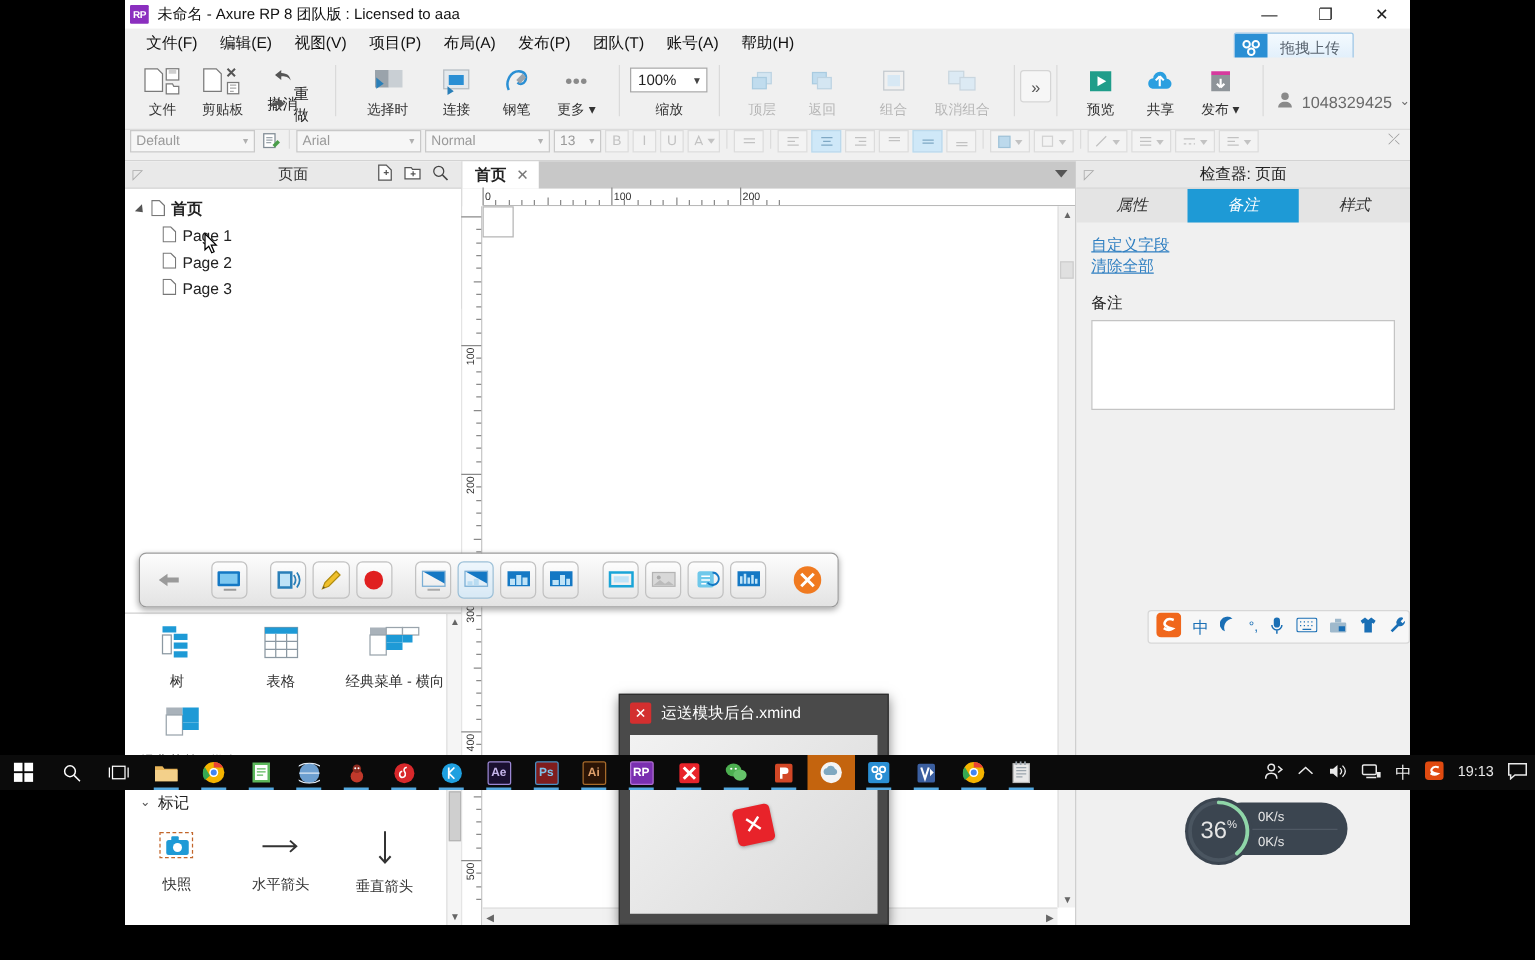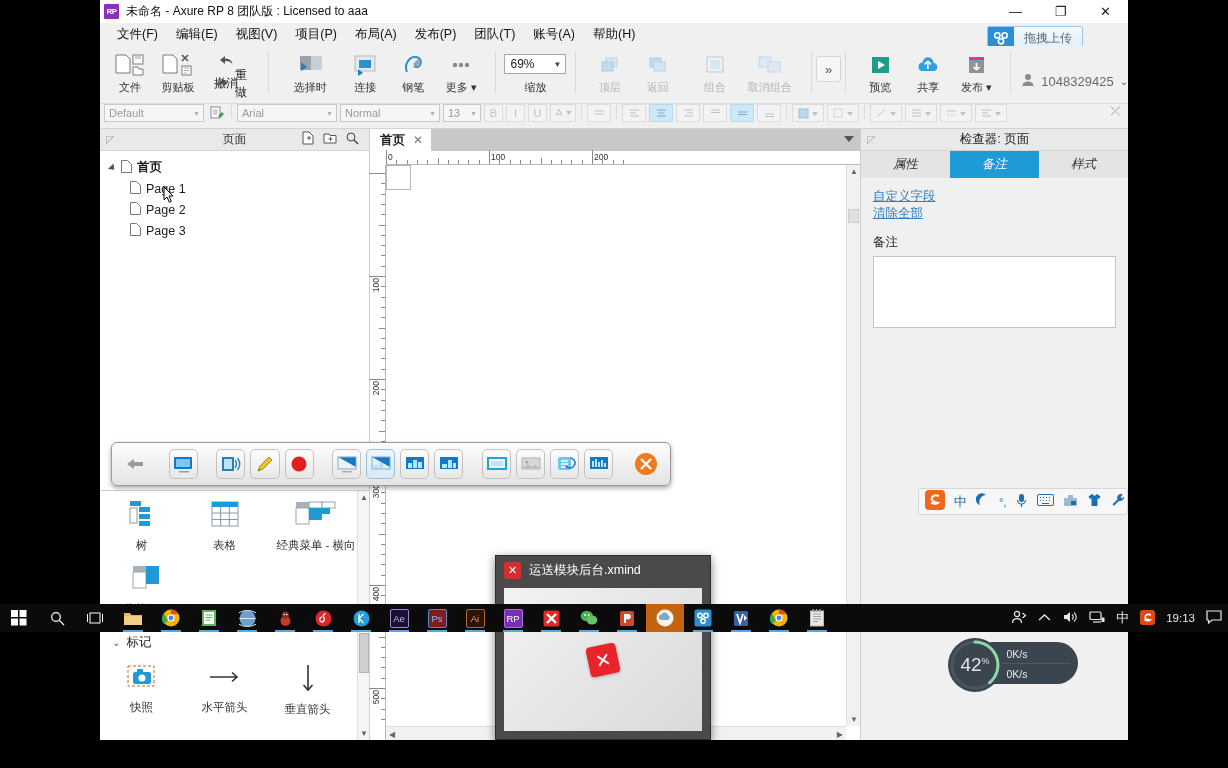--- a/index.html
+++ b/index.html
@@ -163,21 +163,21 @@
   .net-div { position:absolute; left:42px; top:25px; width:80px; height:1px; background:#4f5964;}
 
   
   .taskbar { position:absolute; left:0; bottom:0; width:1228px; height:28px; background:#0b0b0b;
              display:flex; align-items:center; }
   .tk { width:38px; height:28px; display:flex; align-items:center; justify-content:center; position:relative;}
   .tk.active { background:#c4640e; }
   .tk.run::after { content:''; position:absolute; bottom:0; left:9px; width:20px; height:2px; background:#55a9e0;}
   .tray { margin-left:auto; display:flex; align-items:center; gap:11px; padding-right:6px; color:#e9e9e9; font-size:11.5px;}
   .appsq { width:19px; height:19px; border:1px solid; border-radius:2px; display:flex; align-items:center;
-           justify-content:center; font-size:9.5px; font-weight:normal;}
+           justify-content:center; font-size:9.5px; font-weight:bold;}
 
   .cursor { position:absolute; left:163px; top:186px; width:12px; height:18px; }
 </style>
 </head>
 <body>
 
 <div id="screen">
 
   <div id="app">
 
@@ -303,21 +303,21 @@
             </svg>
           </div>
           <div class="lbl">更多 ▾</div>
         </div>
       </div>
 
       <div class="rsep"></div>
 
       <div class="zoomgrp">
         <div class="zoomsel">
-          <span>69%</span>
+          <span>100%</span>
           <span class="car">▼</span>
         </div>
         <div class="zoomlbl">缩放</div>
       </div>
 
       <div class="rsep"></div>
 
       <div class="rgroup">
         <div class="ritem dim">
           <div class="ic">
@@ -988,21 +988,21 @@
     </div>
     <div class="net-line" style="top:27px;">
       <span style="color:#6fc07a;">▼</span>
       <span>0K/s</span>
     </div>
     <div class="net-circ">
       <svg width="54" height="54" viewBox="0 0 54 54" style="position:absolute;left:0;top:0;">
         <circle cx="27" cy="27" r="23" fill="none" stroke="#4a5560" stroke-width="3"></circle>
         <path d="M27 4a23 23 0 0114.5 40.8" fill="none" stroke="#8fd6a8" stroke-width="3" stroke-linecap="round"></path>
       </svg>
-      <span class="net-pct"><span>42</span><sup>%</sup></span>
+      <span class="net-pct"><span>36</span><sup>%</sup></span>
     </div>
   </div>
 
   <div class="cursor">
     <svg width="12" height="18" viewBox="0 0 12 18">
         <path d="M1 1l9 9H6l2.3 5.4-1.9.8L4 11 1 13.8z" fill="#fff" stroke="#000" stroke-width="1"></path>
       </svg>
   </div>
 
   <div class="taskbar">

